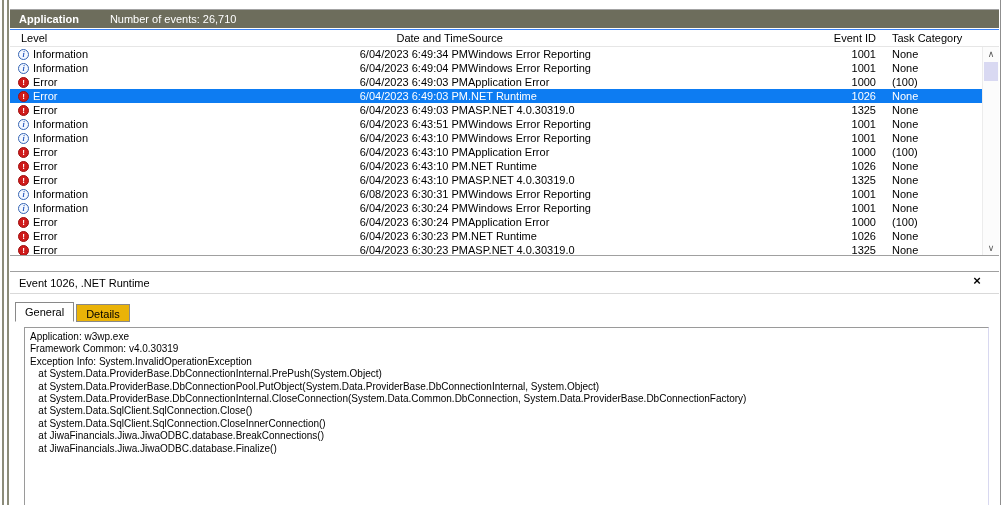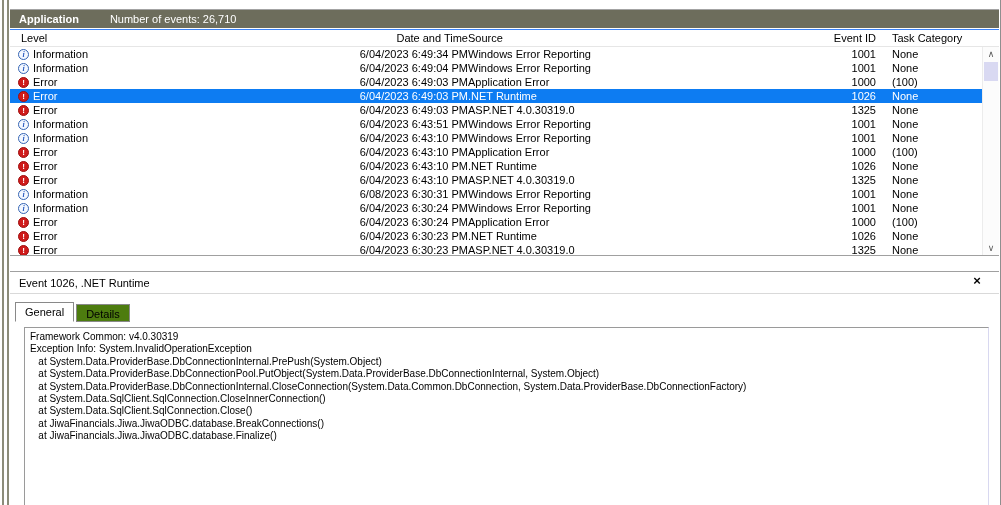--- a/index.html
+++ b/index.html
@@ -60,21 +60,21 @@
   .dp { position:absolute; left:0; right:1px; top:257px; bottom:0; background:#fff;
         border-top:1px solid #a0a0a0;margin-top:14px; }
   .dp-header { position:relative; height:22px; display:flex; align-items:center;
                padding-left:9px; border-bottom:1px solid #d9d9d9; }
   .dp-close { position:absolute; right:14px; top:1px; width:16px; height:16px;
               font-weight:bold; font-size:13px; line-height:16px; text-align:center; cursor:default; }
 
   .dp-tabs { position:absolute; left:5px; top:29px; height:21px; display:flex; align-items:flex-end; }
   .tab { padding:0 9px; border:1px solid #898989; background:#fff; line-height:18px; }
   .tab.active { height:20px; border-bottom:1px solid #fff; line-height:19px; position:relative; z-index:2; }
-  .tab.inactive { height:18px; background:#4d7c0f; margin-left:2px; }
+  .tab.inactive { height:18px; background:#eab308; margin-left:2px; }
 
   .dp-textbox { position:absolute; left:14px; right:10px; top:55px; bottom:-2px;
                 border:1px solid #9a9a9a; border-right-color:#d8d8f0; background:#fff;
                 padding:3px 5px; overflow:hidden; }
   .dp-textbox .line { font-size:10px; line-height:12.4px; white-space:pre; color:#000; }
 </style>
 </head>
 <body>
 
 <div class="frame">
@@ -259,25 +259,26 @@
     <div class="dp">
       <div class="dp-header">
         <span>Event 1026, .NET Runtime</span>
         <span class="dp-close">×</span>
       </div>
       <div class="dp-tabs">
         <span class="tab active">General</span>
         <span class="tab inactive">Details</span>
       </div>
       <div class="dp-textbox" id="dp-textbox">
+          <div class="line">Application: w3wp.exe</div>
           <div class="line">Framework Common: v4.0.30319</div>
           <div class="line">Exception Info: System.InvalidOperationException</div>
           <div class="line">   at System.Data.ProviderBase.DbConnectionInternal.PrePush(System.Object)</div>
           <div class="line">   at System.Data.ProviderBase.DbConnectionPool.PutObject(System.Data.ProviderBase.DbConnectionInternal, System.Object)</div>
           <div class="line">   at System.Data.ProviderBase.DbConnectionInternal.CloseConnection(System.Data.Common.DbConnection, System.Data.ProviderBase.DbConnectionFactory)</div>
+          <div class="line">   at System.Data.SqlClient.SqlConnection.Close()</div>
           <div class="line">   at System.Data.SqlClient.SqlConnection.CloseInnerConnection()</div>
-          <div class="line">   at System.Data.SqlClient.SqlConnection.Close()</div>
           <div class="line">   at JiwaFinancials.Jiwa.JiwaODBC.database.BreakConnections()</div>
           <div class="line">   at JiwaFinancials.Jiwa.JiwaODBC.database.Finalize()</div>
         </div>
     </div>
   </div>
 </div>
 
 </body></html>

